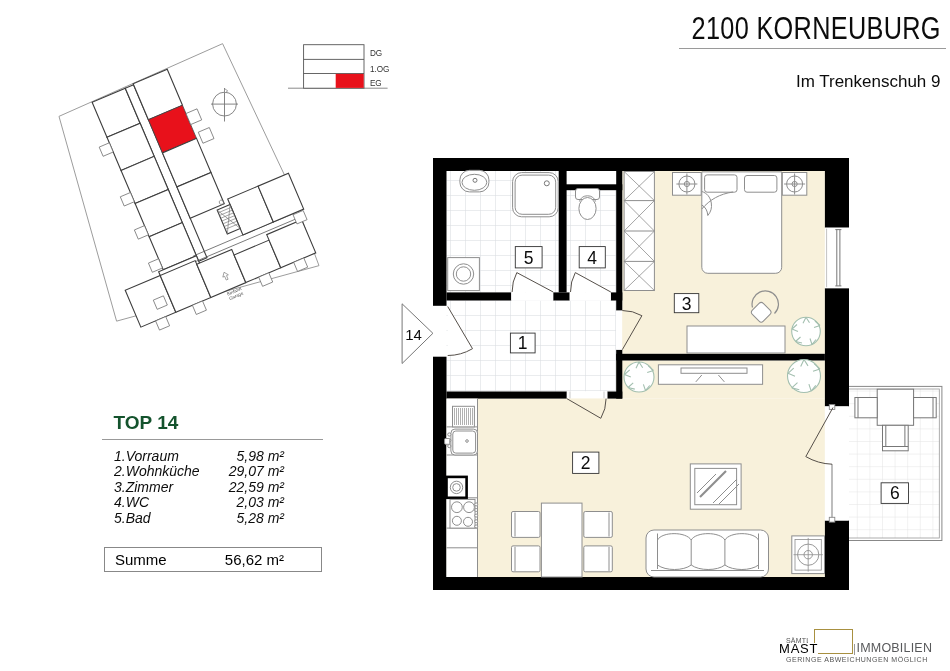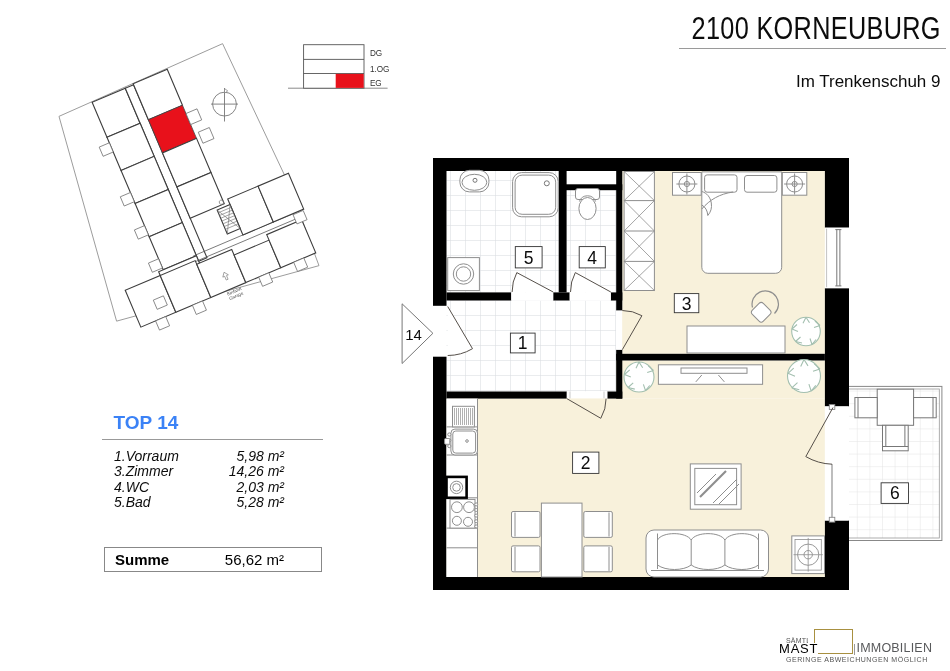--- a/index.html
+++ b/index.html
@@ -11,33 +11,34 @@
 </head>
 <body>
 <div id="page">
 
 <div class="abs" style="right:16.5px;top:13px;font-size:31px;line-height:31px;color:#0c0c0c;letter-spacing:0.4px;white-space:nowrap;transform:scaleX(0.815);transform-origin:100% 50%;">2100 KORNEUBURG</div>
 
 <div class="abs" style="left:679px;top:47.5px;width:267px;height:1px;background:#9a9a9a;"></div>
 
 <div class="abs" style="right:16.5px;top:49px;font-size:17px;line-height:17px;color:#0c0c0c;white-space:nowrap;margin-top:24px;">Im Trenkenschuh 9</div>
 
-<div class="abs" style="left:113.5px;top:412px;font-size:19px;font-weight:bold;color:#3b82f6;">TOP 14</div>
+<div class="abs" style="left:113.5px;top:412px;font-size:19px;font-weight:bold;color:#14532d;">TOP 14</div>
 
 <div class="abs" style="left:102px;top:439px;width:221px;height:1px;background:#999;"></div>
 
 <div class="abs" style="left:114px;top:449px;width:170px;font-size:14px;color:#0c0c0c;line-height:15.4px;font-style:italic;">
   <div><span>1.Vorraum</span><span style="float:right">5,98 m²</span></div>
-  <div><span>3.Zimmer</span><span style="float:right">14,26 m²</span></div>
+  <div><span>2.Wohnküche</span><span style="float:right">29,07 m²</span></div>
+  <div><span>3.Zimmer</span><span style="float:right">22,59 m²</span></div>
   <div><span>4.WC</span><span style="float:right">2,03 m²</span></div>
   <div><span>5.Bad</span><span style="float:right">5,28 m²</span></div>
 </div>
 
 <div class="abs" style="left:104px;top:547px;width:216px;height:23px;border:1px solid #888;background:#fff;">
-  <span style="position:absolute;left:10px;top:3px;font-size:15px;font-weight:bold;">Summe</span>
+  <span style="position:absolute;left:10px;top:3px;font-size:15px;font-weight:normal;">Summe</span>
   <span style="position:absolute;right:37px;top:3px;font-size:15px;">56,62 m²</span>
 </div>
 
 
 <div class="abs" style="left:786px;top:636px;font-size:7px;color:#555;line-height:9.4px;letter-spacing:0.2px;white-space:nowrap;">
   <div>SÄMTLICHE ANGABEN OHNE GEWÄHR.</div>
   <div>EINE HAFTUNG IST AUSGESCHLOSSEN.</div>
   <div style="letter-spacing:0.55px;">GERINGE ABWEICHUNGEN MÖGLICH</div>
 </div>
 

